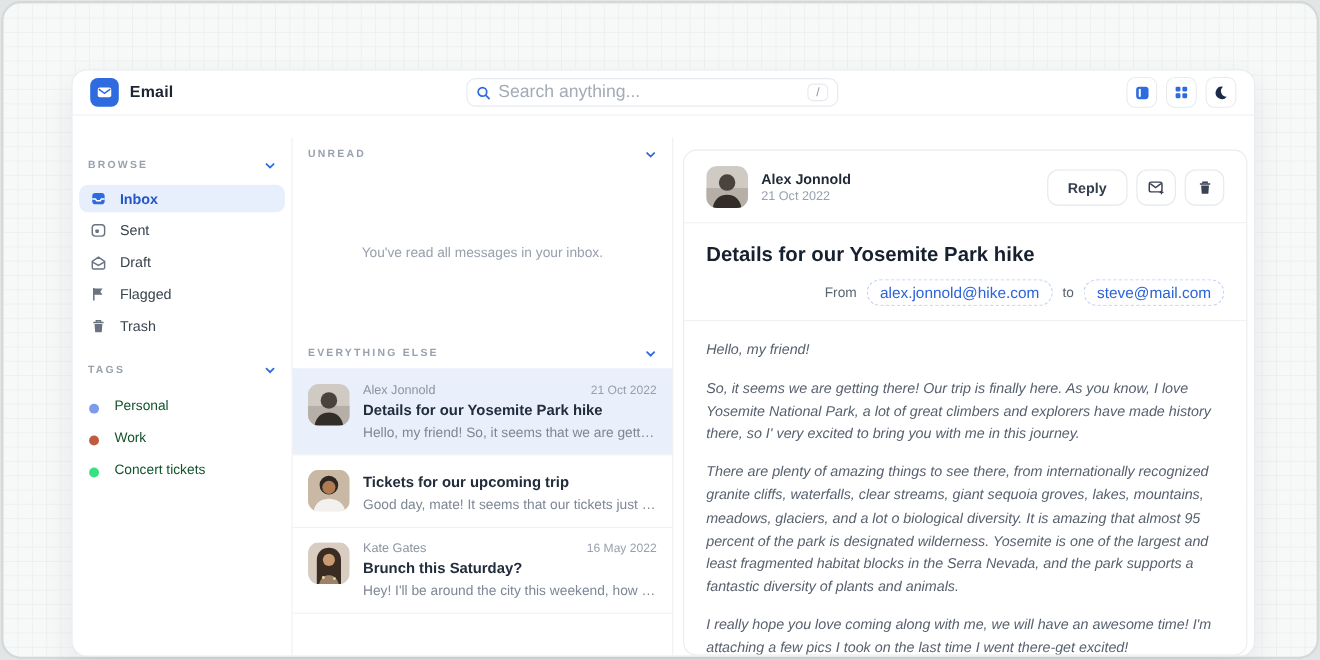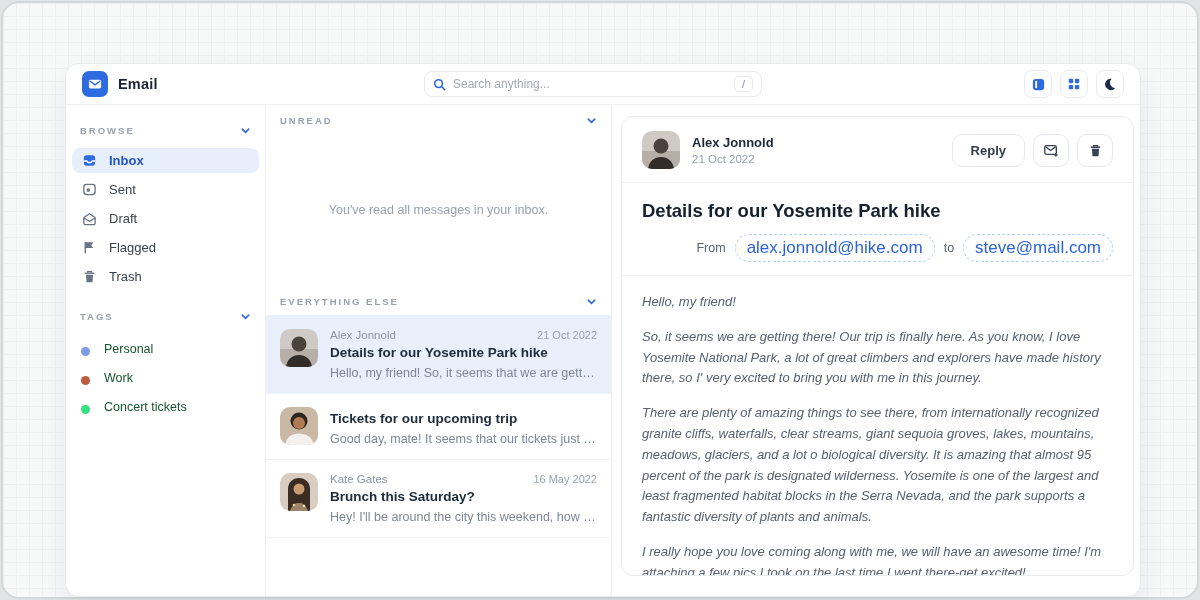--- a/index.html
+++ b/index.html
@@ -5,31 +5,31 @@
   * { margin:0; padding:0; box-sizing:border-box; }
   html,body { width:1200px; height:600px; overflow:hidden; background:#e2e5e5;
     font-family:"Liberation Sans", sans-serif; }
   .canvas { position:absolute; inset:1px; border:2px solid #d4d8d8; border-radius:18px;
     background-color:#f7f8f8;
     background-image:linear-gradient(#eef0f0 1px, transparent 1px),
                      linear-gradient(90deg,#eef0f0 1px, transparent 1px);
     background-size:13px 13px; }
   .app { position:absolute; left:62px; top:60px; width:1076px; height:534px;
     background:#fff; border:1px solid #e9ebee; border-radius:14px;
-    box-shadow:0 12px 30px rgba(25,35,55,.07); display:flex; flex-direction:column; overflow:hidden; }
+    box-shadow:0 12px 30px rgba(25,35,55,.07); display:flex; flex-direction:column; overflow:hidden;gap:20px; }
 
   
   .hdr { height:41px; border-bottom:1px solid #eef0f2; display:flex; align-items:center;
     padding:0 16px; flex:none; }
   .logo { width:26px; height:26px; border-radius:7px; background:#2e6ae0; display:flex;
     align-items:center; justify-content:center; margin-right:10px; }
   .appname { font-size:14.5px; font-weight:bold; color:#1c2533; letter-spacing:.2px; }
   .searchwrap { position:absolute; left:358px; width:338px; height:26px; border:1px solid #e6e9ed;
     border-radius:8px; background:#fff; display:flex; align-items:center; padding:0 8px; }
-  .searchwrap input { border:none; outline:none; flex:1; font-size:12px; color:#3a4454;
+  .searchwrap input { border:none; outline:none; flex:1; font-size:16px; color:#3a4454;
     margin-left:7px; font-family:"Liberation Sans",sans-serif; background:transparent; }
   .searchwrap input::placeholder { color:#a3abb7; }
   .kbd { border:1px solid #e6e9ed; border-radius:5px; font-size:11px; color:#8b93a1;
     padding:1px 7px; }
   .hdr-actions { margin-left:auto; display:flex; gap:8px; }
   .iconbtn { width:28px; height:28px; border:1px solid #e8eaee; border-radius:8px; background:#fff;
     display:flex; align-items:center; justify-content:center; cursor:pointer; }
 
   
   .main { flex:1; display:flex; min-height:0; }
@@ -75,21 +75,21 @@
   .dname { font-size:13px; font-weight:bold; color:#1f2937; }
   .ddate { font-size:11.5px; color:#98a1ae; margin-top:3px; }
   .dactions { display:flex; gap:8px; align-items:center; }
   .replybtn { border:1px solid #e5e8ec; background:#fff; border-radius:10px; padding:8px 18px;
     font-size:13px; font-weight:bold; color:#333d4d; cursor:pointer; font-family:"Liberation Sans",sans-serif; }
   .sqbtn { width:36px; height:33px; border:1px solid #e5e8ec; background:#fff; border-radius:10px;
     display:flex; align-items:center; justify-content:center; cursor:pointer; }
   .divider { border-top:1px solid #eef0f3; margin:13px -20px 0 -20px; }
   .subject { font-size:18.5px; font-weight:bold; color:#16202e; margin-top:17px; }
   .fromrow { display:flex; align-items:center; gap:9px; margin-top:12px; font-size:12.5px; color:#5a6472;justify-content:flex-end; }
-  .pill { border:1px dashed #bcd0f5; border-radius:999px; padding:3px 11px; font-size:17px;
+  .pill { border:1px dashed #bcd0f5; border-radius:999px; padding:3px 11px; font-size:14px;
     color:#2b63d9; background:#fff; cursor:pointer; }
   .bodytext { margin-top:16px;font-style:italic; }
   .bodytext p { font-size:13px; line-height:1.6; color:#57606e; margin-bottom:14px; }
 </style>
 </head>
 <body>
 
 <div class="canvas">
   <div class="app">
 

